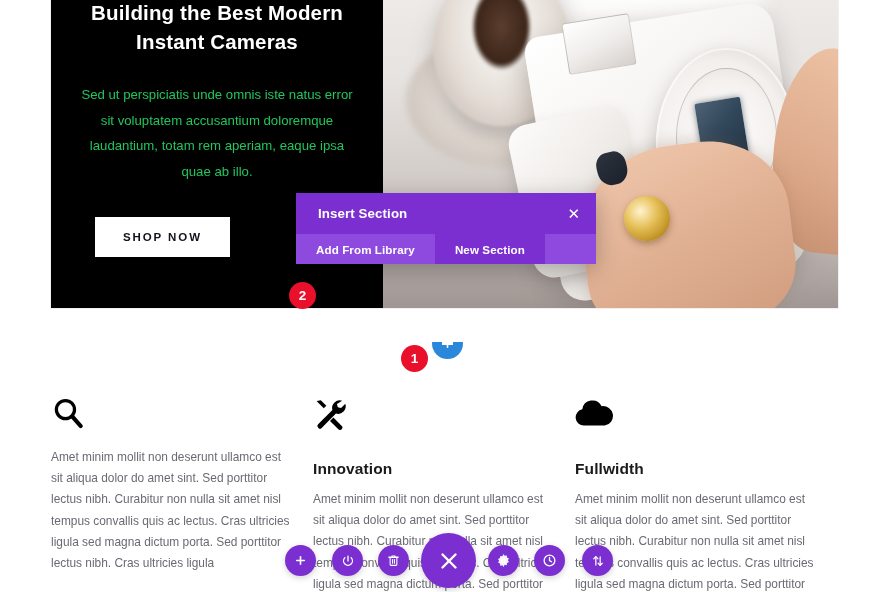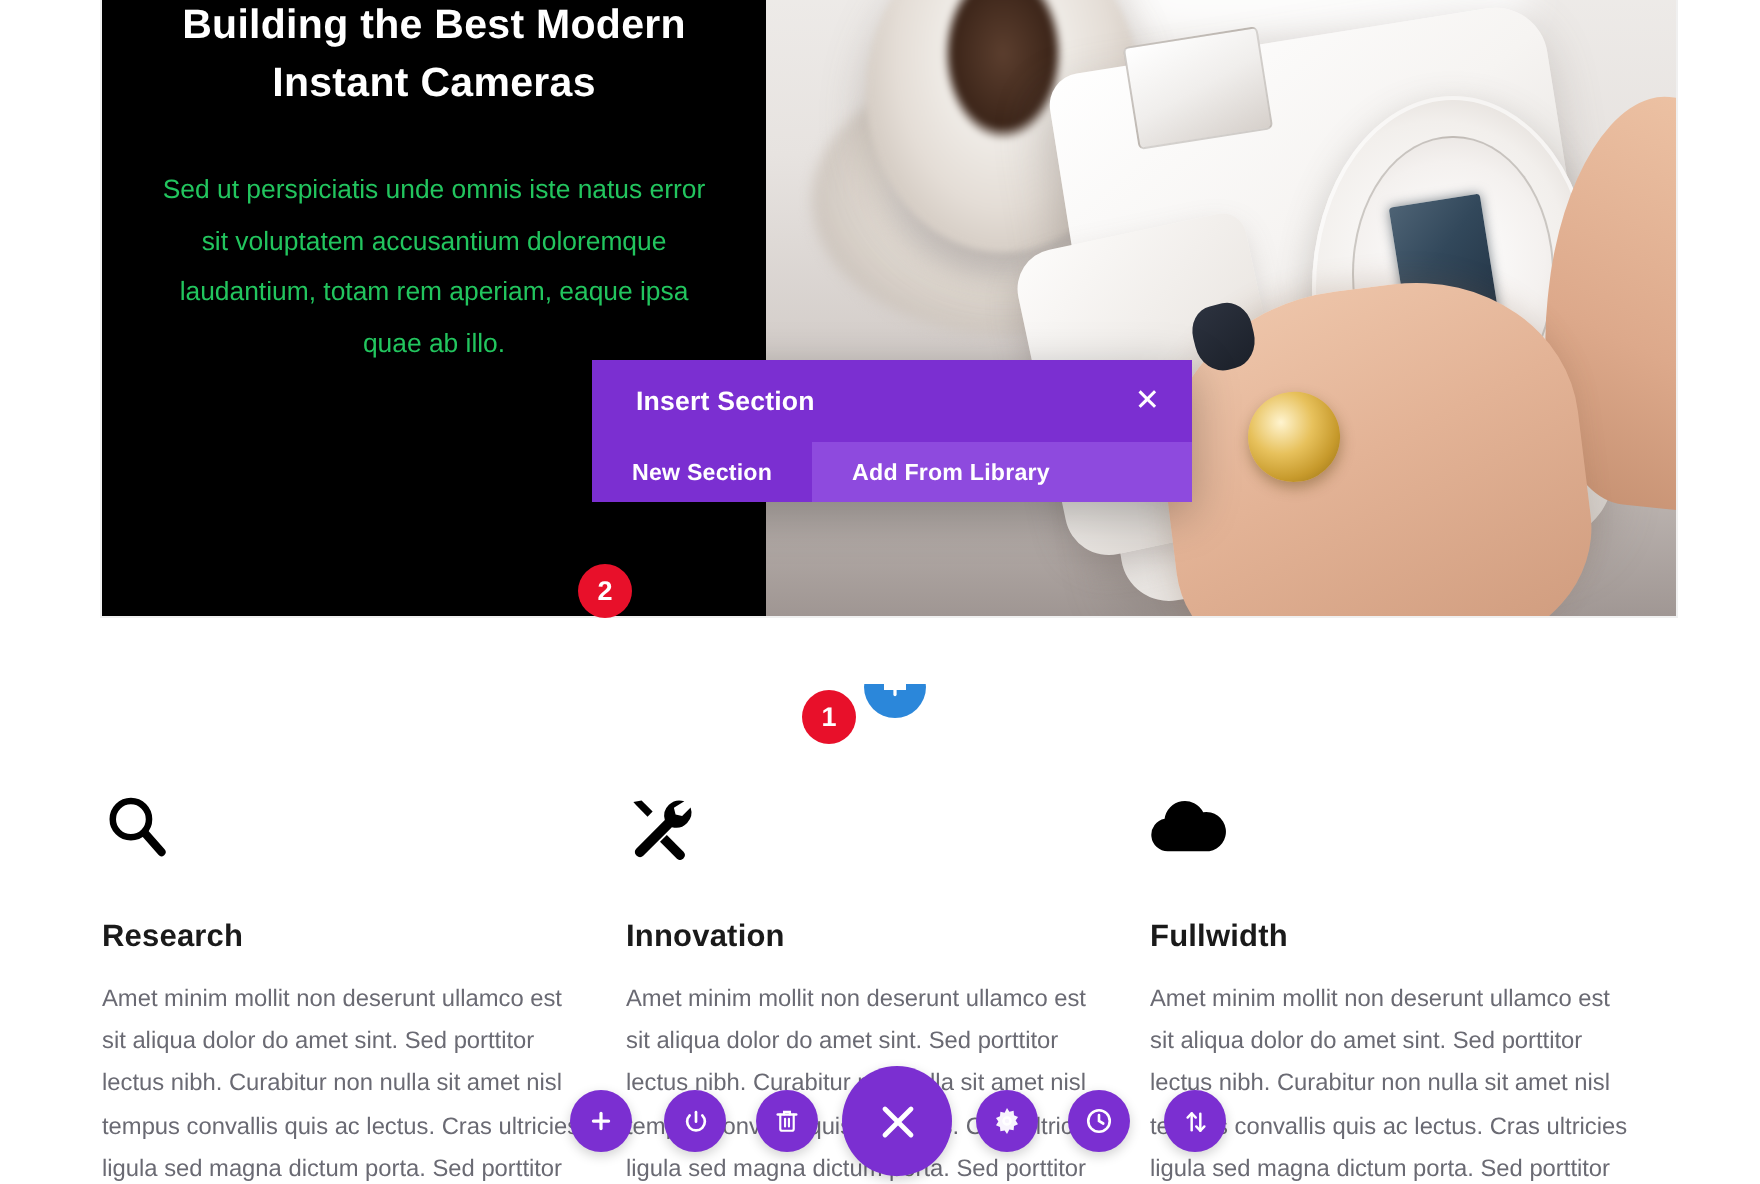--- a/index.html
+++ b/index.html
@@ -199,21 +199,21 @@
     font-size: 11.9px;
     line-height: 21.2px;
     color: #6a6a73;
     margin-top: 11px;
   }
 
   
   .modal {
     position: absolute;
     left: 296px;
-    top: 180px;
+    top: 193px;
     width: 300px;
     background: #ffffff;
     box-shadow: 0 6px 22px rgba(0,0,0,0.28);
     z-index: 40;
   }
   .modal-header {
     height: 41px;
     background: #7b2fd1;
     display: flex;
     align-items: center;
@@ -349,20 +349,21 @@
 </style>
 </head>
 <body>
 
 <div id="page">
 
   <div class="hero">
     <div class="hero-left">
       <div class="hero-title">Building the Best Modern Instant Cameras</div>
       <div class="hero-sub">Sed ut perspiciatis unde omnis iste natus error sit voluptatem accusantium doloremque laudantium, totam rem aperiam, eaque ipsa quae ab illo.</div>
+      <button class="shop-btn">SHOP NOW</button>
     </div>
     <div class="hero-right">
       <div class="photo-bg-table"></div>
       <div class="photo-blurwhite-top"></div>
       <div class="coffee-saucer"></div>
       <div class="coffee-cup"></div>
       <div class="cam-body"></div>
       <div class="cam-grip"></div>
       <div class="cam-flash"></div>
 
@@ -378,21 +379,20 @@
 
   <div class="features">
 
     <div class="feature-col">
       <div class="feature-icon">
         <svg width="34" height="34" viewBox="0 0 24 24" fill="none" stroke="#000" stroke-width="2.3">
           <circle cx="10.2" cy="9.6" r="6.4"></circle>
             <line x1="15.1" y1="14.5" x2="21" y2="21.2" stroke-width="2.9" stroke-linecap="round"></line>
         </svg>
       </div>
-      <div class="feature-title">Research</div>
       <div class="feature-body">Amet minim mollit non deserunt ullamco est sit aliqua dolor do amet sint. Sed porttitor lectus nibh. Curabitur non nulla sit amet nisl tempus convallis quis ac lectus. Cras ultricies ligula sed magna dictum porta. Sed porttitor lectus nibh. Cras ultricies ligula</div>
     </div>
 
     <div class="feature-col">
       <div class="feature-icon">
         <svg width="34" height="34" viewBox="0 0 24 24" fill="#000">
           <path d="M20.6 3.3a5.4 5.4 0 0 0-6.9 6.6L3.6 20a1.6 1.6 0 0 0 0 2.3l.2.2a1.6 1.6 0 0 0 2.3 0L16.2 12.4a5.4 5.4 0 0 0 6.6-6.9l-3 3-2.3-.6-.6-2.3z"></path>
           <path d="M3.1 3.6 7 7.5l1.8-1.8L4.9 1.8 2 2.3z" transform="translate(0.6,1.2)"></path>
           <path d="M14.4 15.2l5.9 5.9a1.7 1.7 0 0 1-2.4 2.4l-5.9-5.9z"></path>
         </svg>
@@ -422,22 +422,22 @@
   <div class="add-circle-notch"></div>
 
   <div class="modal">
 
     <div class="modal-header">
       <span class="modal-title">Insert Section</span>
       <button class="modal-close">✕</button>
     </div>
 
     <div class="modal-tabs">
+      <div class="modal-tab">Add From Library</div>
       <div class="modal-tab active">New Section</div>
-      <div class="modal-tab">Add From Library</div>
     </div>
 
   </div>
 
   <div class="badge" id="badge-2" style="background: rgb(232, 16, 42);">2</div>
   <div class="badge" id="badge-1" style="background: rgb(232, 16, 42);">1</div>
 
   <div class="toolbar-item tb-small" style="left: 285px; top: 545px; background: rgb(123, 47, 209);">
     <span>
       <svg width="13" height="13" viewBox="0 0 24 24" stroke="#fff" stroke-width="3" stroke-linecap="round">

